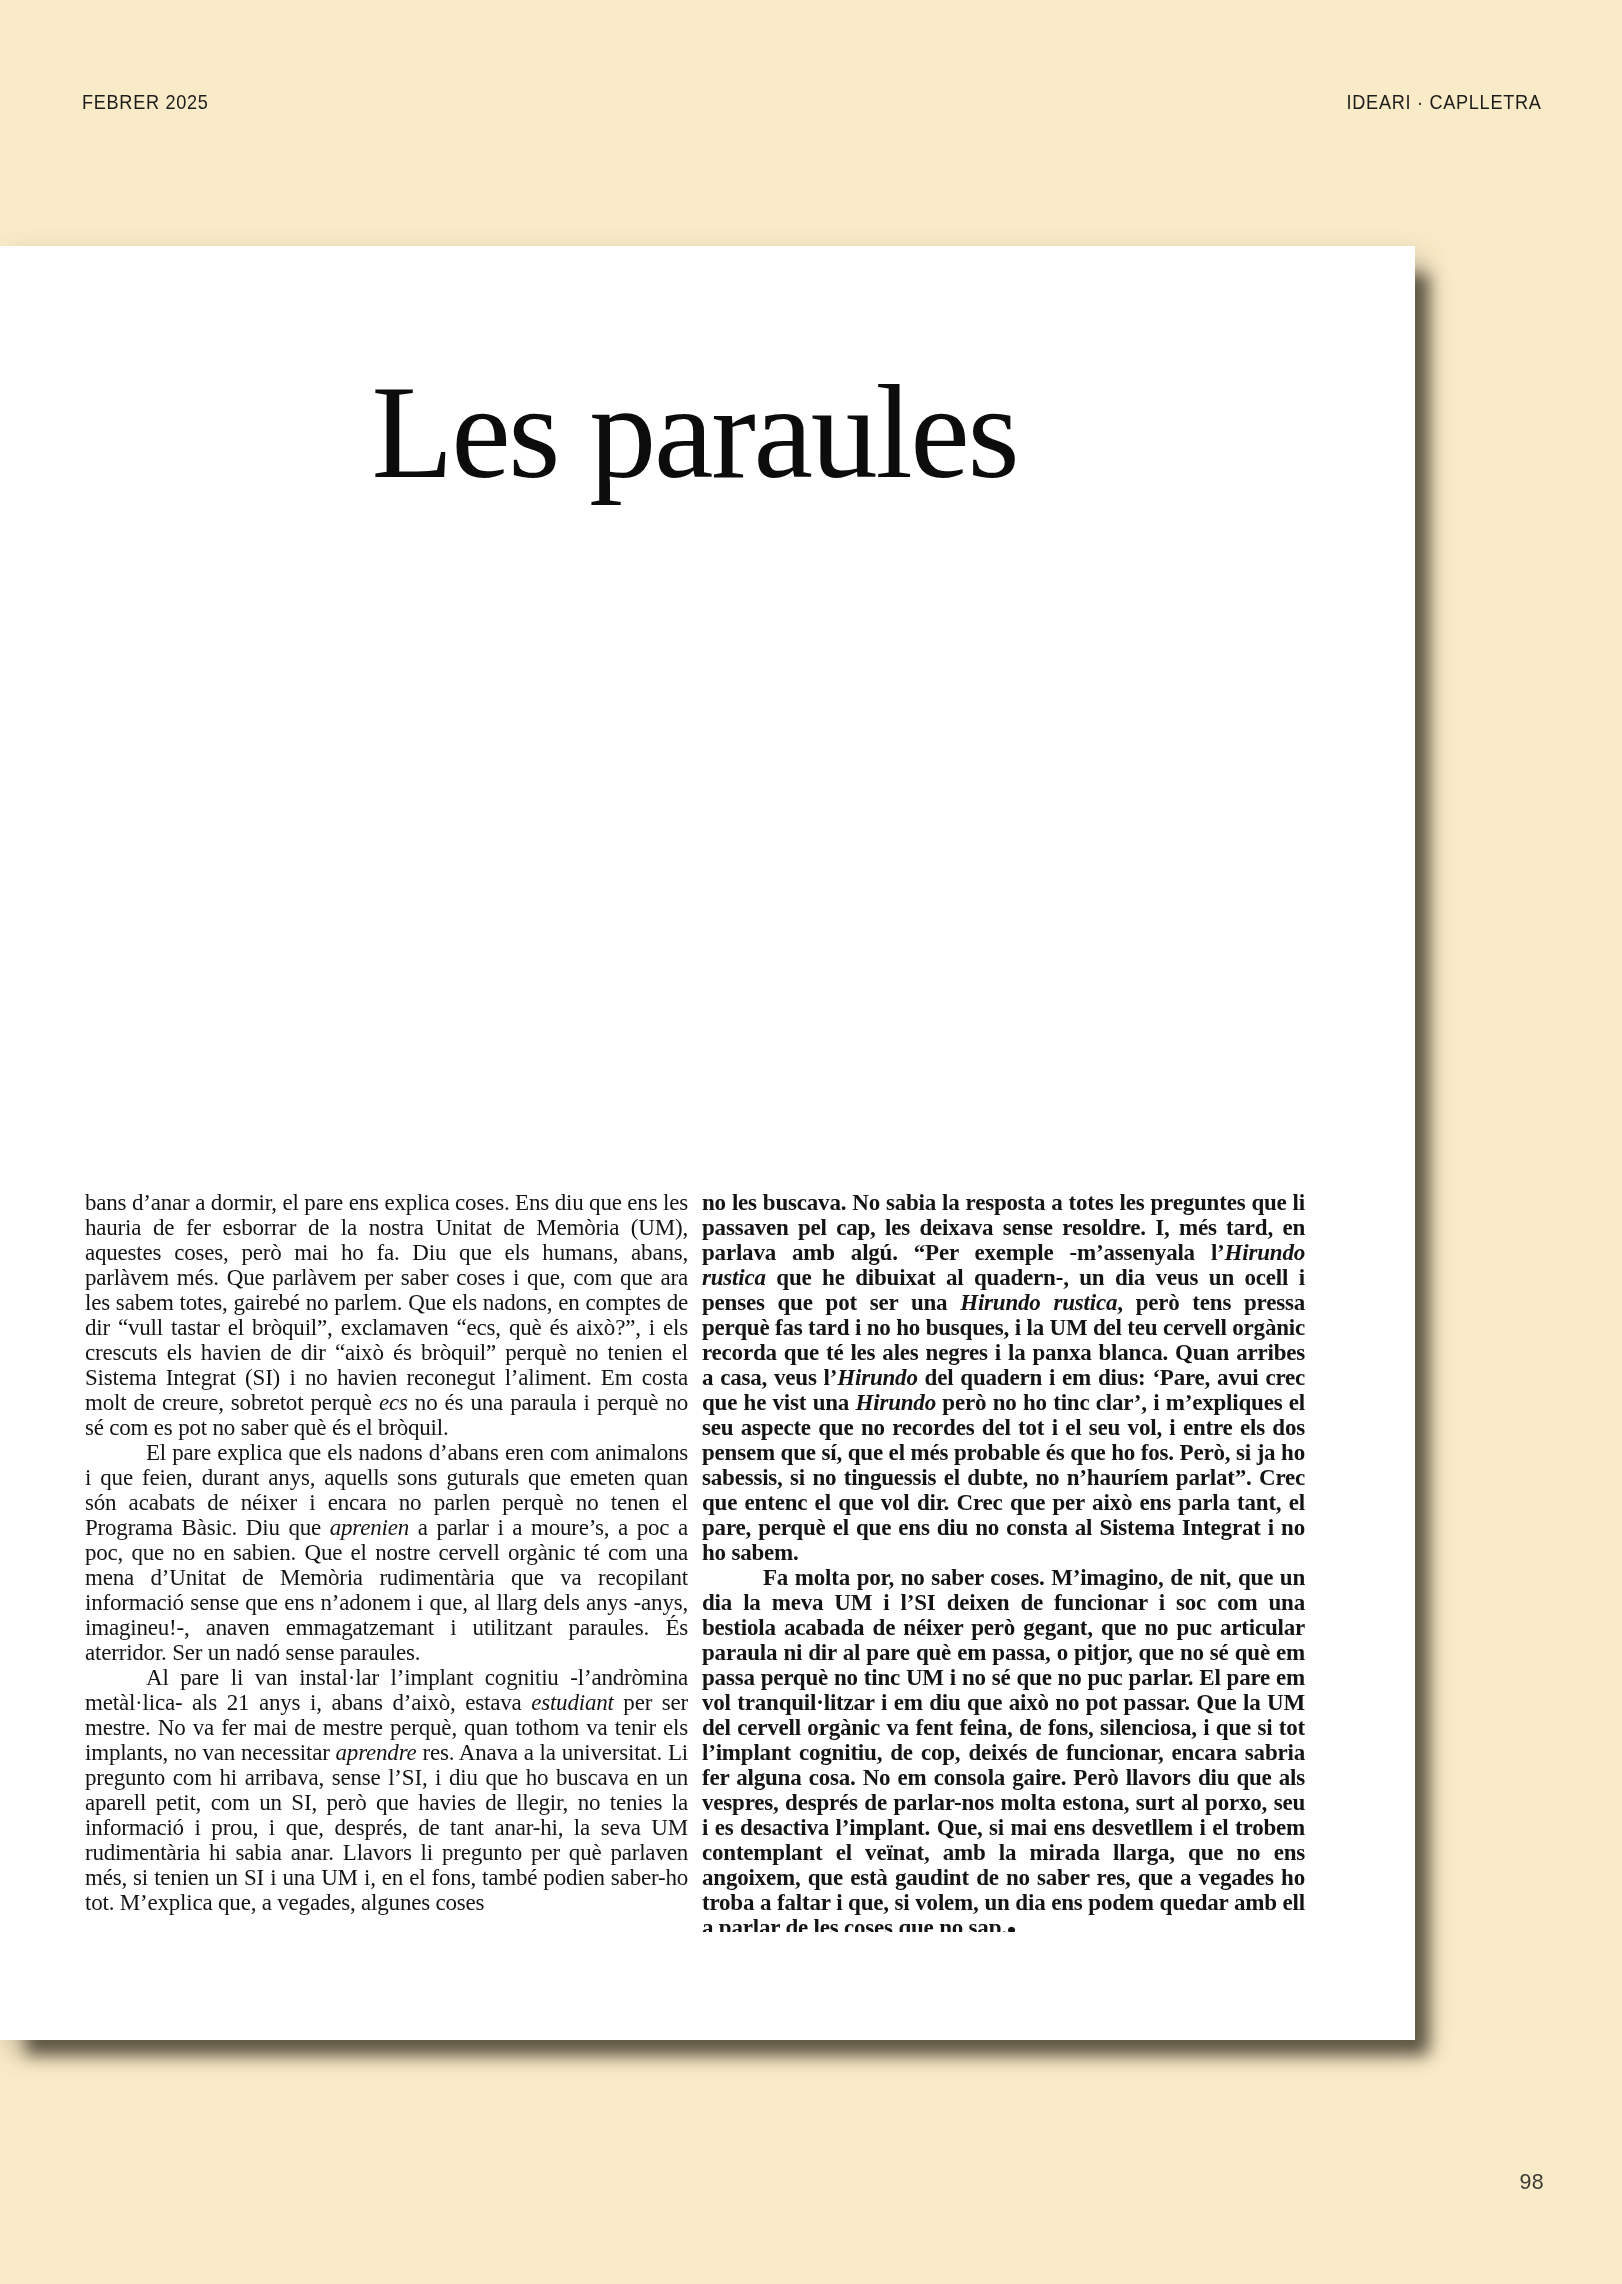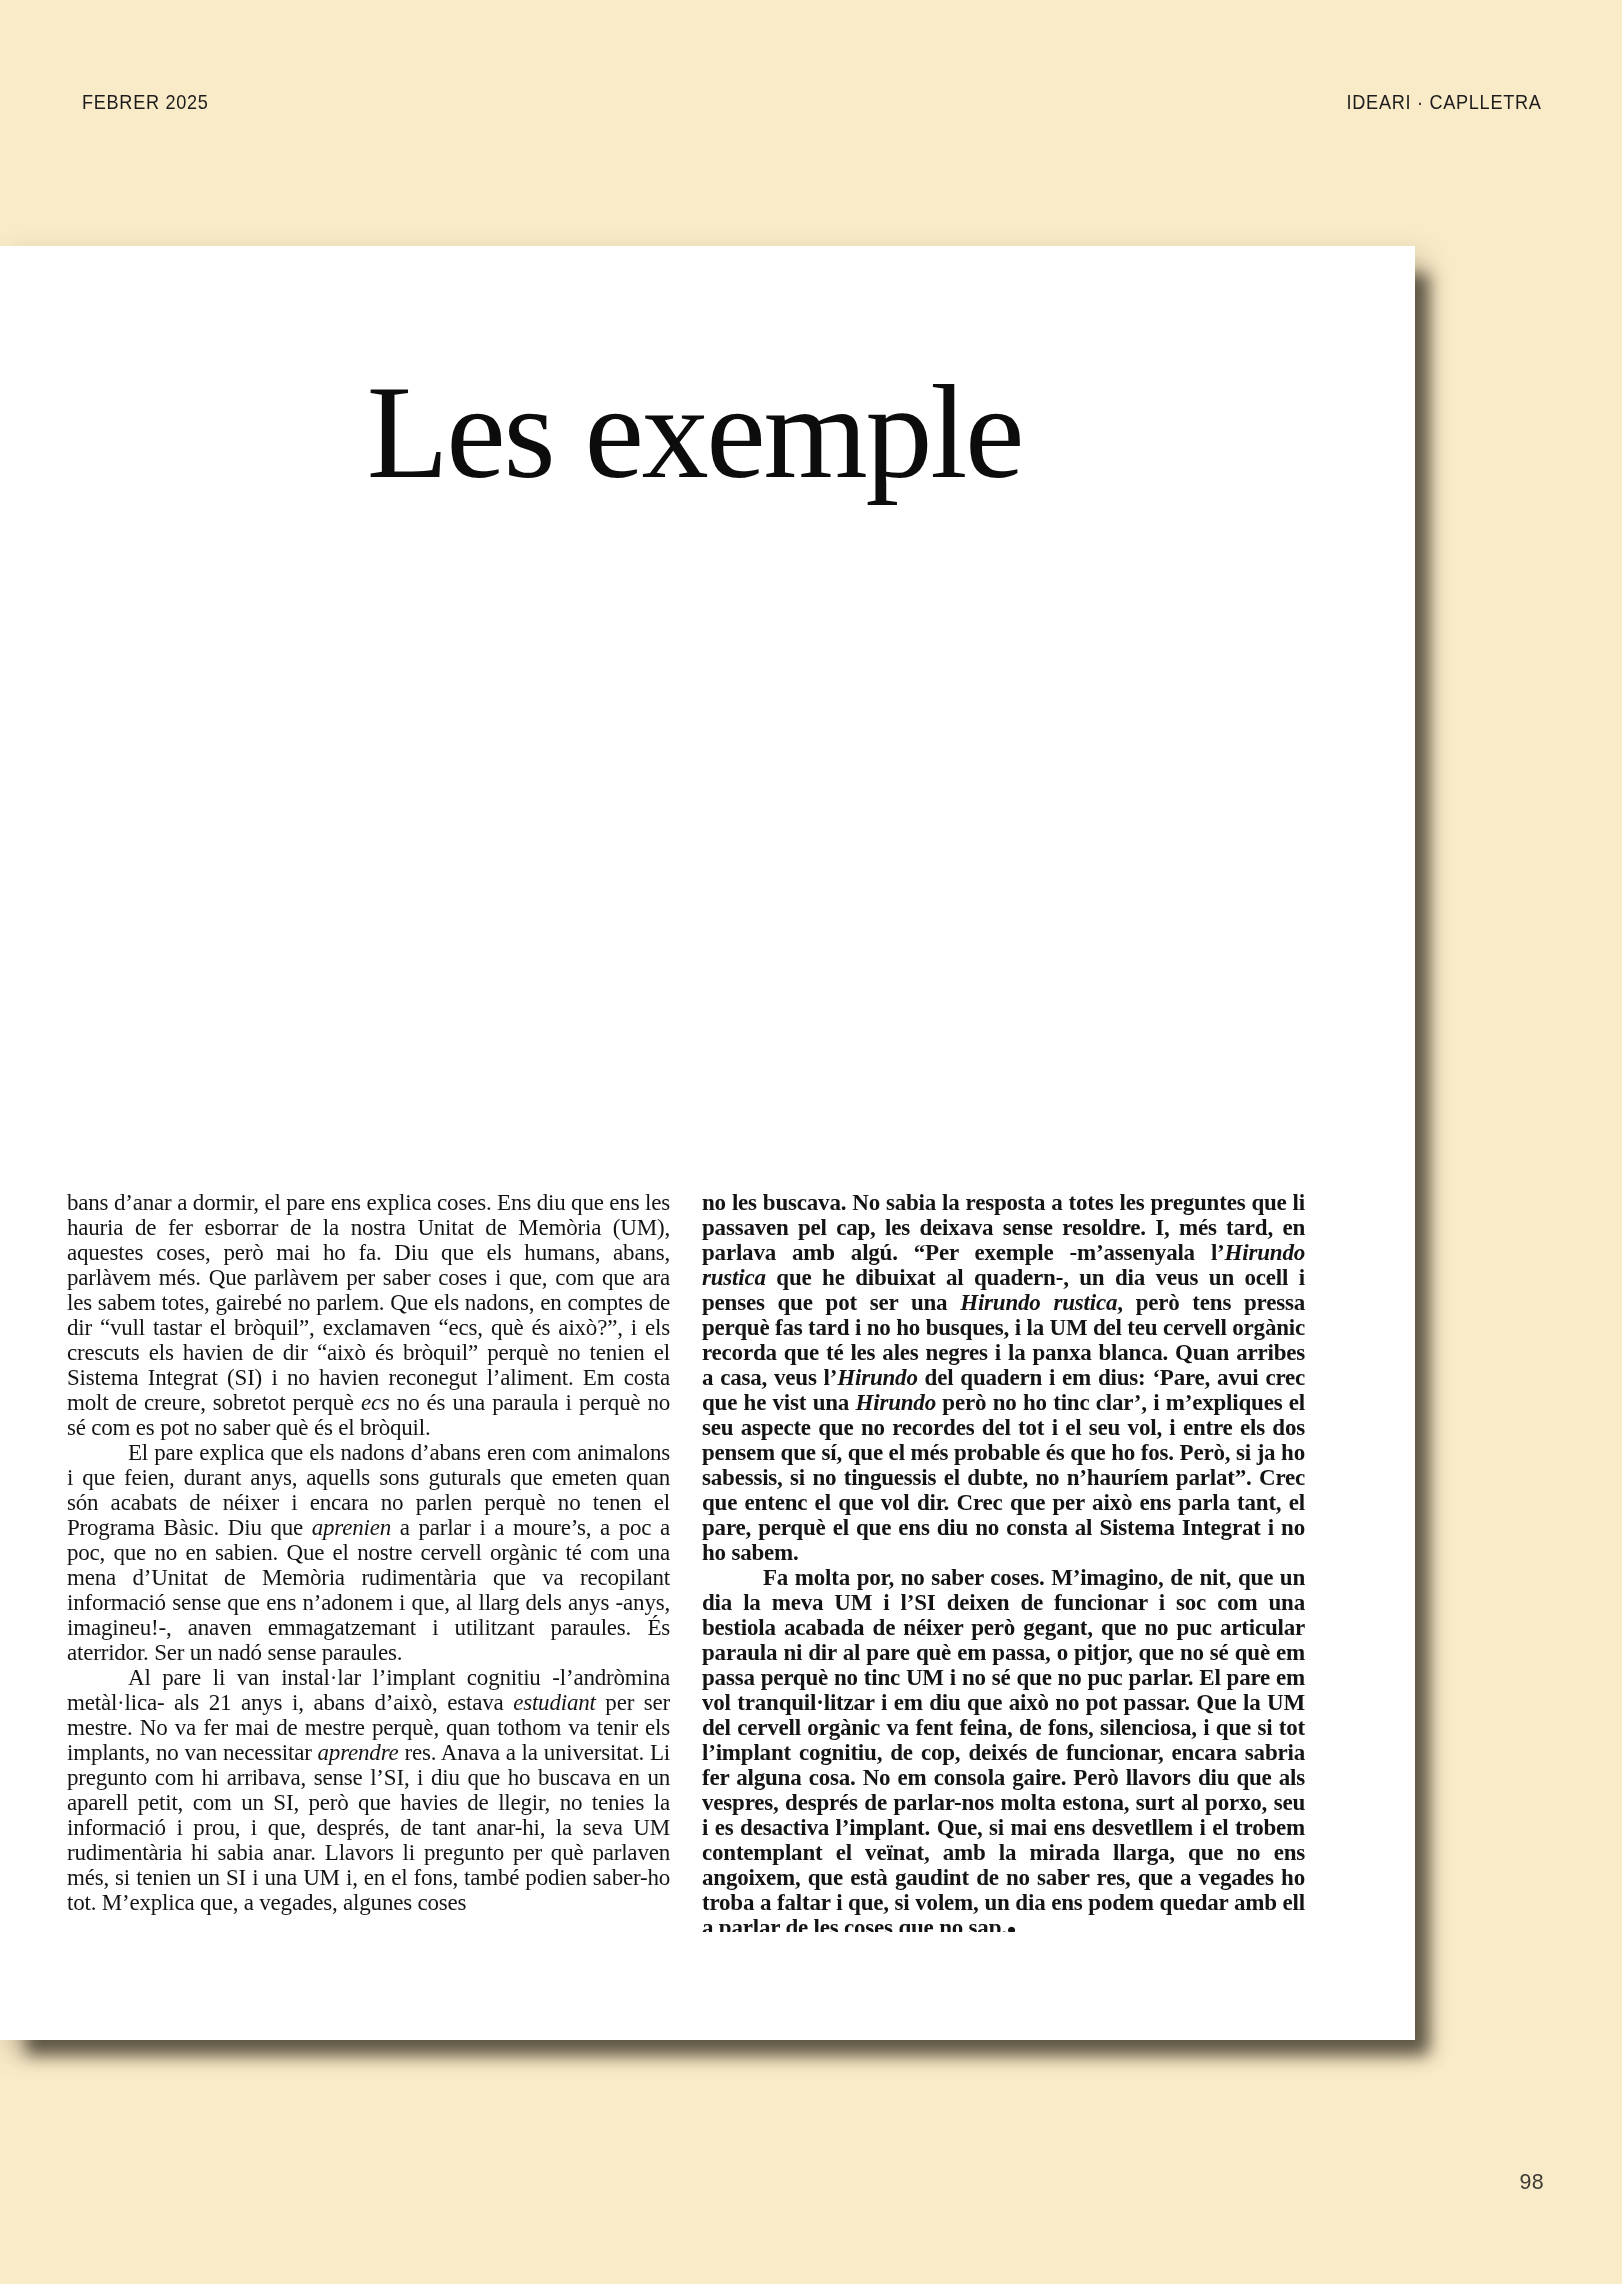--- a/index.html
+++ b/index.html
@@ -57,21 +57,21 @@
 
   .bodycol{
     position:absolute; top:944px;
     width:603px; height:742px;
     overflow:hidden;
     font-size:23px; line-height:25px;
     text-align:justify;
     letter-spacing:-0.2px;
     color:var(--ink);
   }
-  .bodycol.left{left:67px;}
+  .bodycol.left{left:85px;}
   .bodycol.right{left:702px;font-weight:bold;}
 
   .bodycol p{margin:0;}
   .bodycol p.indent{text-indent:61px;}
   .bodycol .it{font-style:italic;}
   .bodycol .endmark{
     font-style:normal;
     font-size:0.72em;
     letter-spacing:0;
   }
@@ -85,21 +85,21 @@
   }
 </style>
 </head>
 <body>
 
 <div class="masthead-left">FEBRER 2025</div>
 
 <div class="masthead-right">IDEARI · CAPLLETRA</div>
 
 <div class="page">
-  <h1 class="article-title">Les exemple</h1>
+  <h1 class="article-title">Les paraules</h1>
 
   <div class="bodycol left">
       <p class=""><span>bans d’anar a dormir, el pare ens explica coses. Ens diu que ens les hauria de fer esborrar de la nostra Unitat de Memòria (UM), aquestes coses, però mai ho fa. Diu que els humans, abans, parlàvem més. Que parlàvem per saber coses i que, com que ara les sabem totes, gairebé no parlem. Que els nadons, en comptes de dir “vull tastar el bròquil”, exclamaven “ecs, què és això?”, i els crescuts els havien de dir “això és bròquil” perquè no tenien el Sistema Integrat (SI) i no havien reconegut l’aliment. Em costa molt de creure, sobretot perquè </span><span class="it">ecs</span><span> no és una paraula i perquè no sé com es pot no saber què és el bròquil.</span></p>
       <p class="indent"><span>El pare explica que els nadons d’abans eren com animalons i que feien, durant anys, aquells sons guturals que emeten quan són acabats de néixer i encara no parlen perquè no tenen el Programa Bàsic. Diu que </span><span class="it">aprenien</span><span> a parlar i a moure’s, a poc a poc, que no en sabien. Que el nostre cervell orgànic té com una mena d’Unitat de Memòria rudimentària que va recopilant informació sense que ens n’adonem i que, al llarg dels anys -anys, imagineu!-, anaven emmagatzemant i utilitzant paraules. És aterridor. Ser un nadó sense paraules.</span></p>
       <p class="indent"><span>Al pare li van instal·lar l’implant cognitiu -l’andròmina metàl·lica- als 21 anys i, abans d’això, estava </span><span class="it">estudiant</span><span> per ser mestre. No va fer mai de mestre perquè, quan tothom va tenir els implants, no van necessitar </span><span class="it">aprendre</span><span> res. Anava a la universitat. Li pregunto com hi arribava, sense l’SI, i diu que ho buscava en un aparell petit, com un SI, però que havies de llegir, no tenies la informació i prou, i que, després, de tant anar-hi, la seva UM rudimentària hi sabia anar. Llavors li pregunto per què parlaven més, si tenien un SI i una UM i, en el fons, també podien saber-ho tot. M’explica que, a vegades, algunes coses</span></p>
     </div>
 
   <div class="bodycol right">
       <p class=""><span>no les buscava. No sabia la resposta a totes les preguntes que li passaven pel cap, les deixava sense resoldre. I, més tard, en parlava amb algú. “Per exemple -m’assenyala l’</span><span class="it">Hirundo rustica</span><span> que he dibuixat al quadern-, un dia veus un ocell i penses que pot ser una </span><span class="it">Hirundo rustica</span><span>, però tens pressa perquè fas tard i no ho busques, i la UM del teu cervell orgànic recorda que té les ales negres i la panxa blanca. Quan arribes a casa, veus l’</span><span class="it">Hirundo</span><span> del quadern i em dius: ‘Pare, avui crec que he vist una </span><span class="it">Hirundo</span><span> però no ho tinc clar’, i m’expliques el seu aspecte que no recordes del tot i el seu vol, i entre els dos pensem que sí, que el més probable és que ho fos. Però, si ja ho sabessis, si no tinguessis el dubte, no n’hauríem parlat”. Crec que entenc el que vol dir. Crec que per això ens parla tant, el pare, perquè el que ens diu no consta al Sistema Integrat i no ho sabem.</span></p>
       <p class="indent"><span>Fa molta por, no saber coses. M’imagino, de nit, que un dia la meva UM i l’SI deixen de funcionar i soc com una bestiola acabada de néixer però gegant, que no puc articular paraula ni dir al pare què em passa, o pitjor, que no sé què em passa perquè no tinc UM i no sé que no puc parlar. El pare em vol tranquil·litzar i em diu que això no pot passar. Que la UM del cervell orgànic va fent feina, de fons, silenciosa, i que si tot l’implant cognitiu, de cop, deixés de funcionar, encara sabria fer alguna cosa. No em consola gaire. Però llavors diu que als vespres, després de parlar-nos molta estona, surt al porxo, seu i es desactiva l’implant. Que, si mai ens desvetllem i el trobem contemplant el veïnat, amb la mirada llarga, que no ens angoixem, que està gaudint de no saber res, que a vegades ho troba a faltar i que, si volem, un dia ens podem quedar amb ell a parlar de les coses que no sap.</span><span class="endmark">●</span></p>

